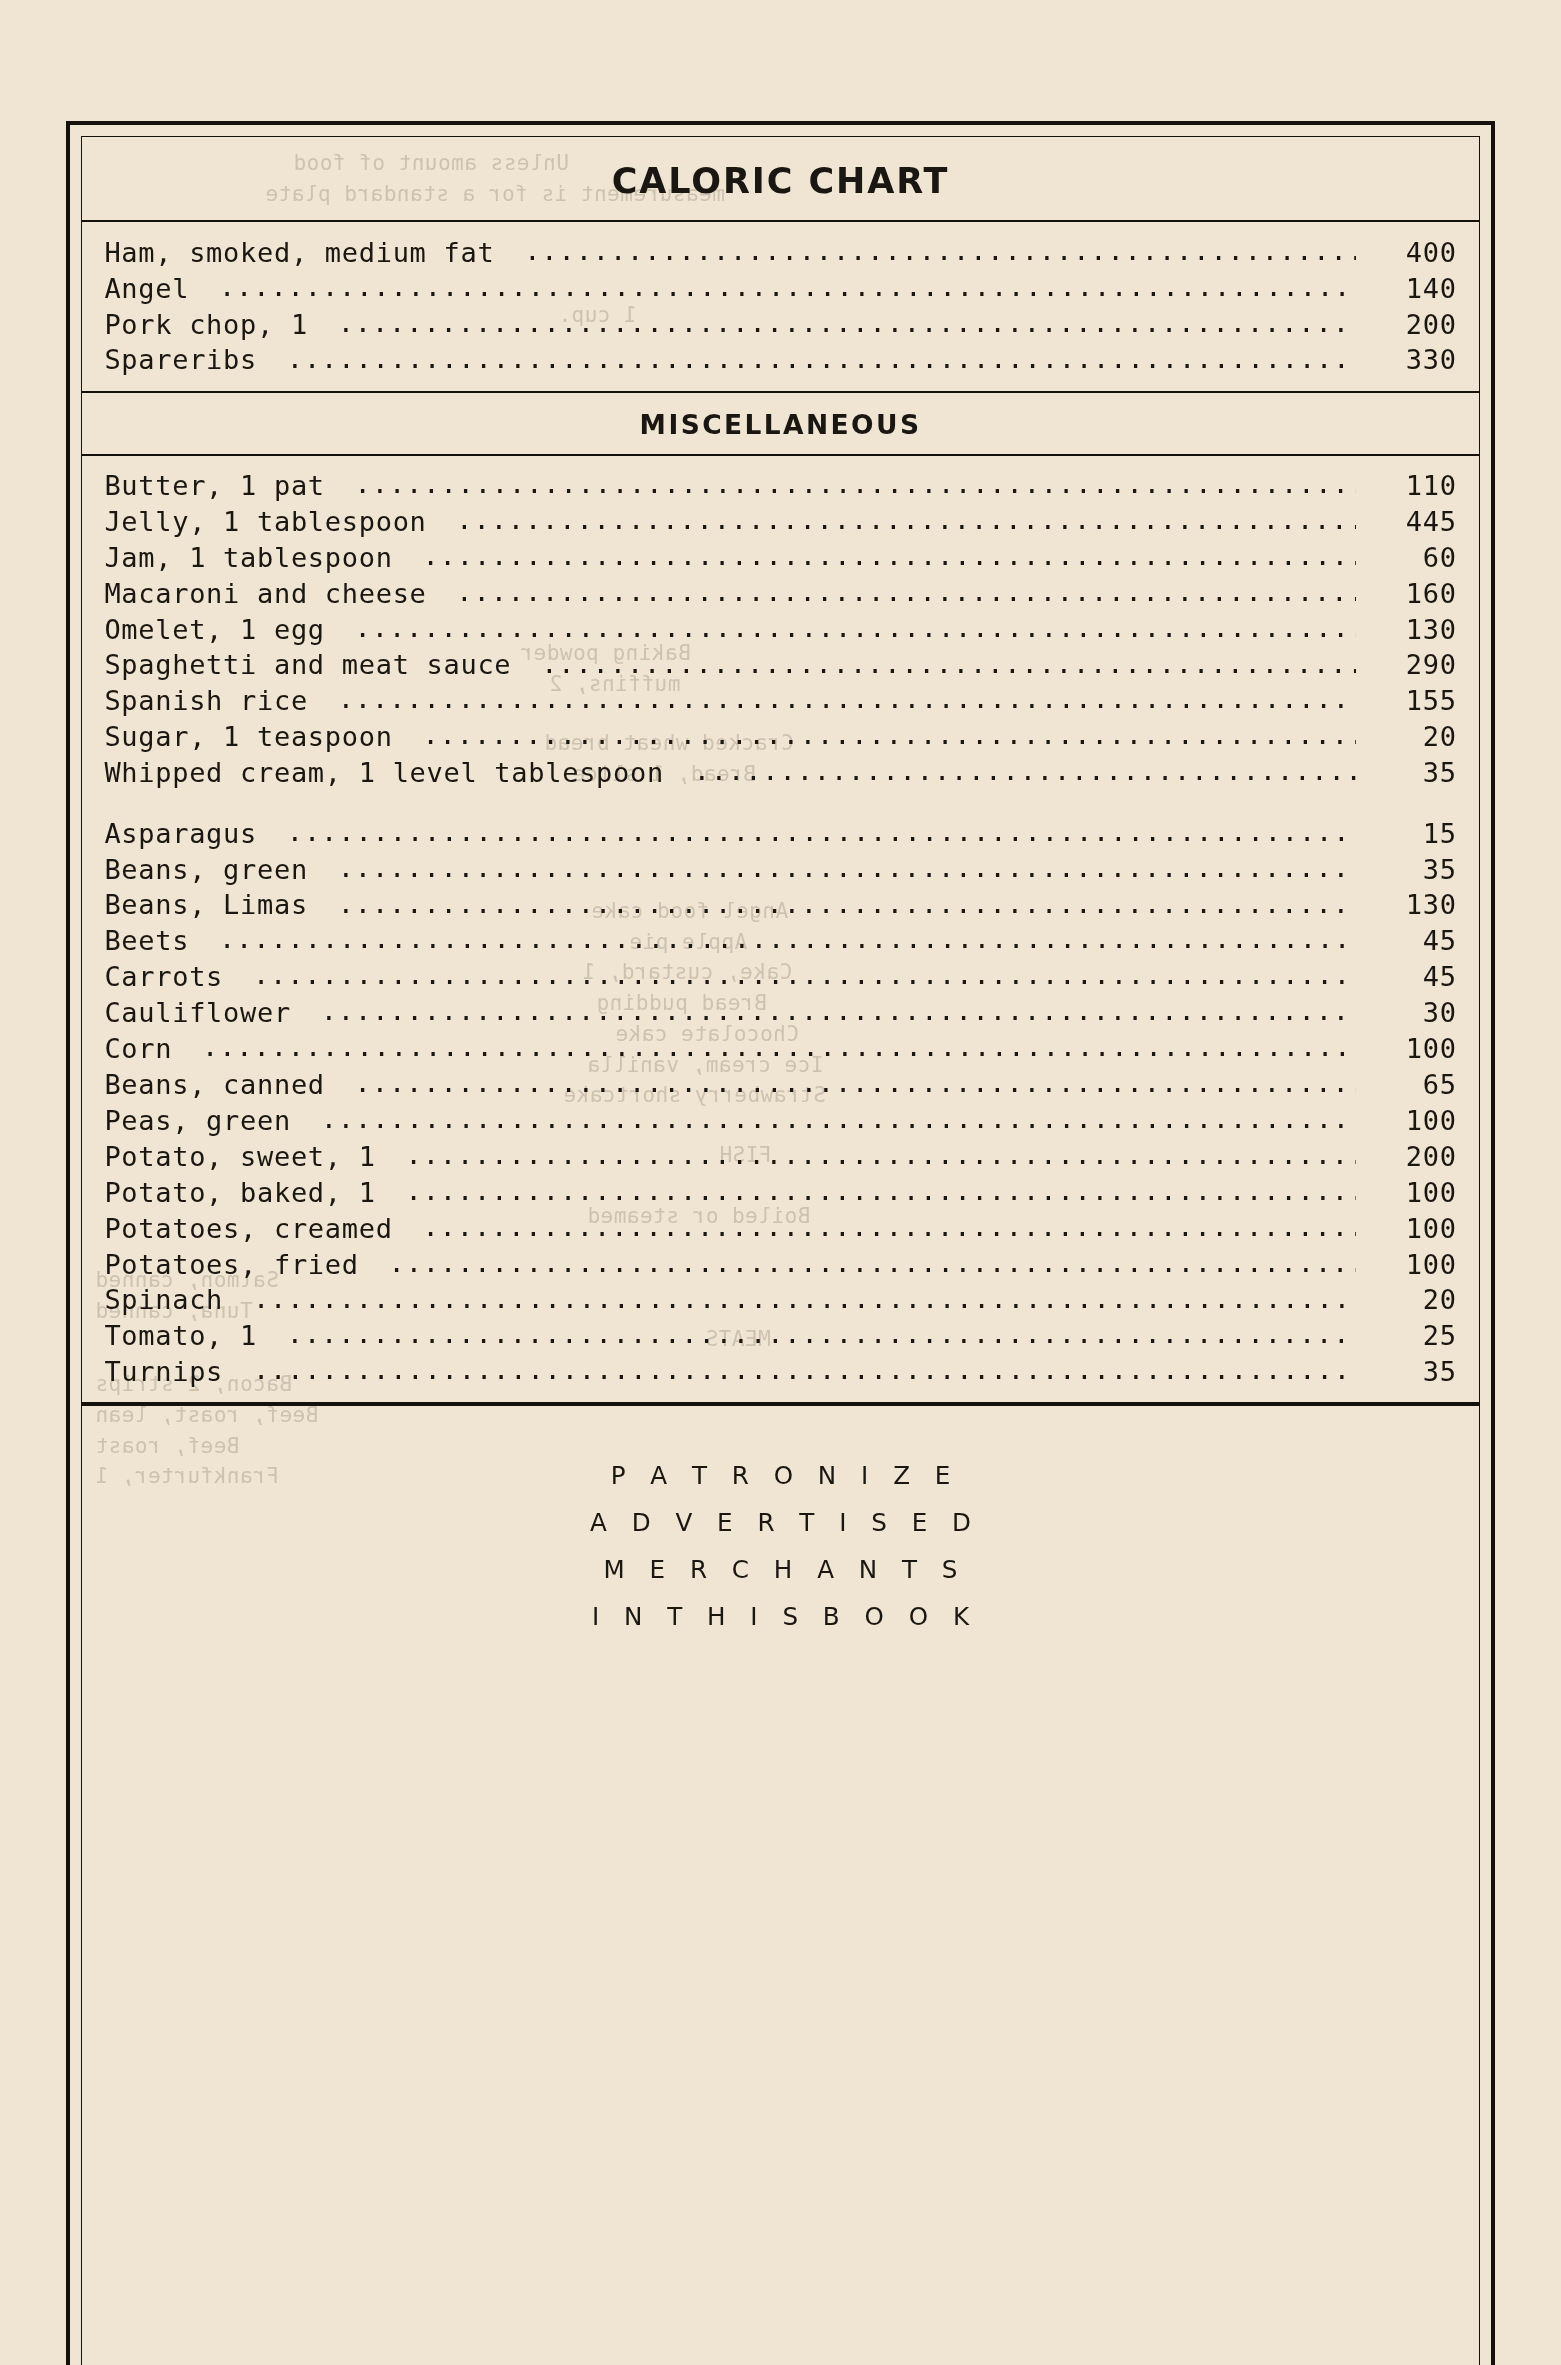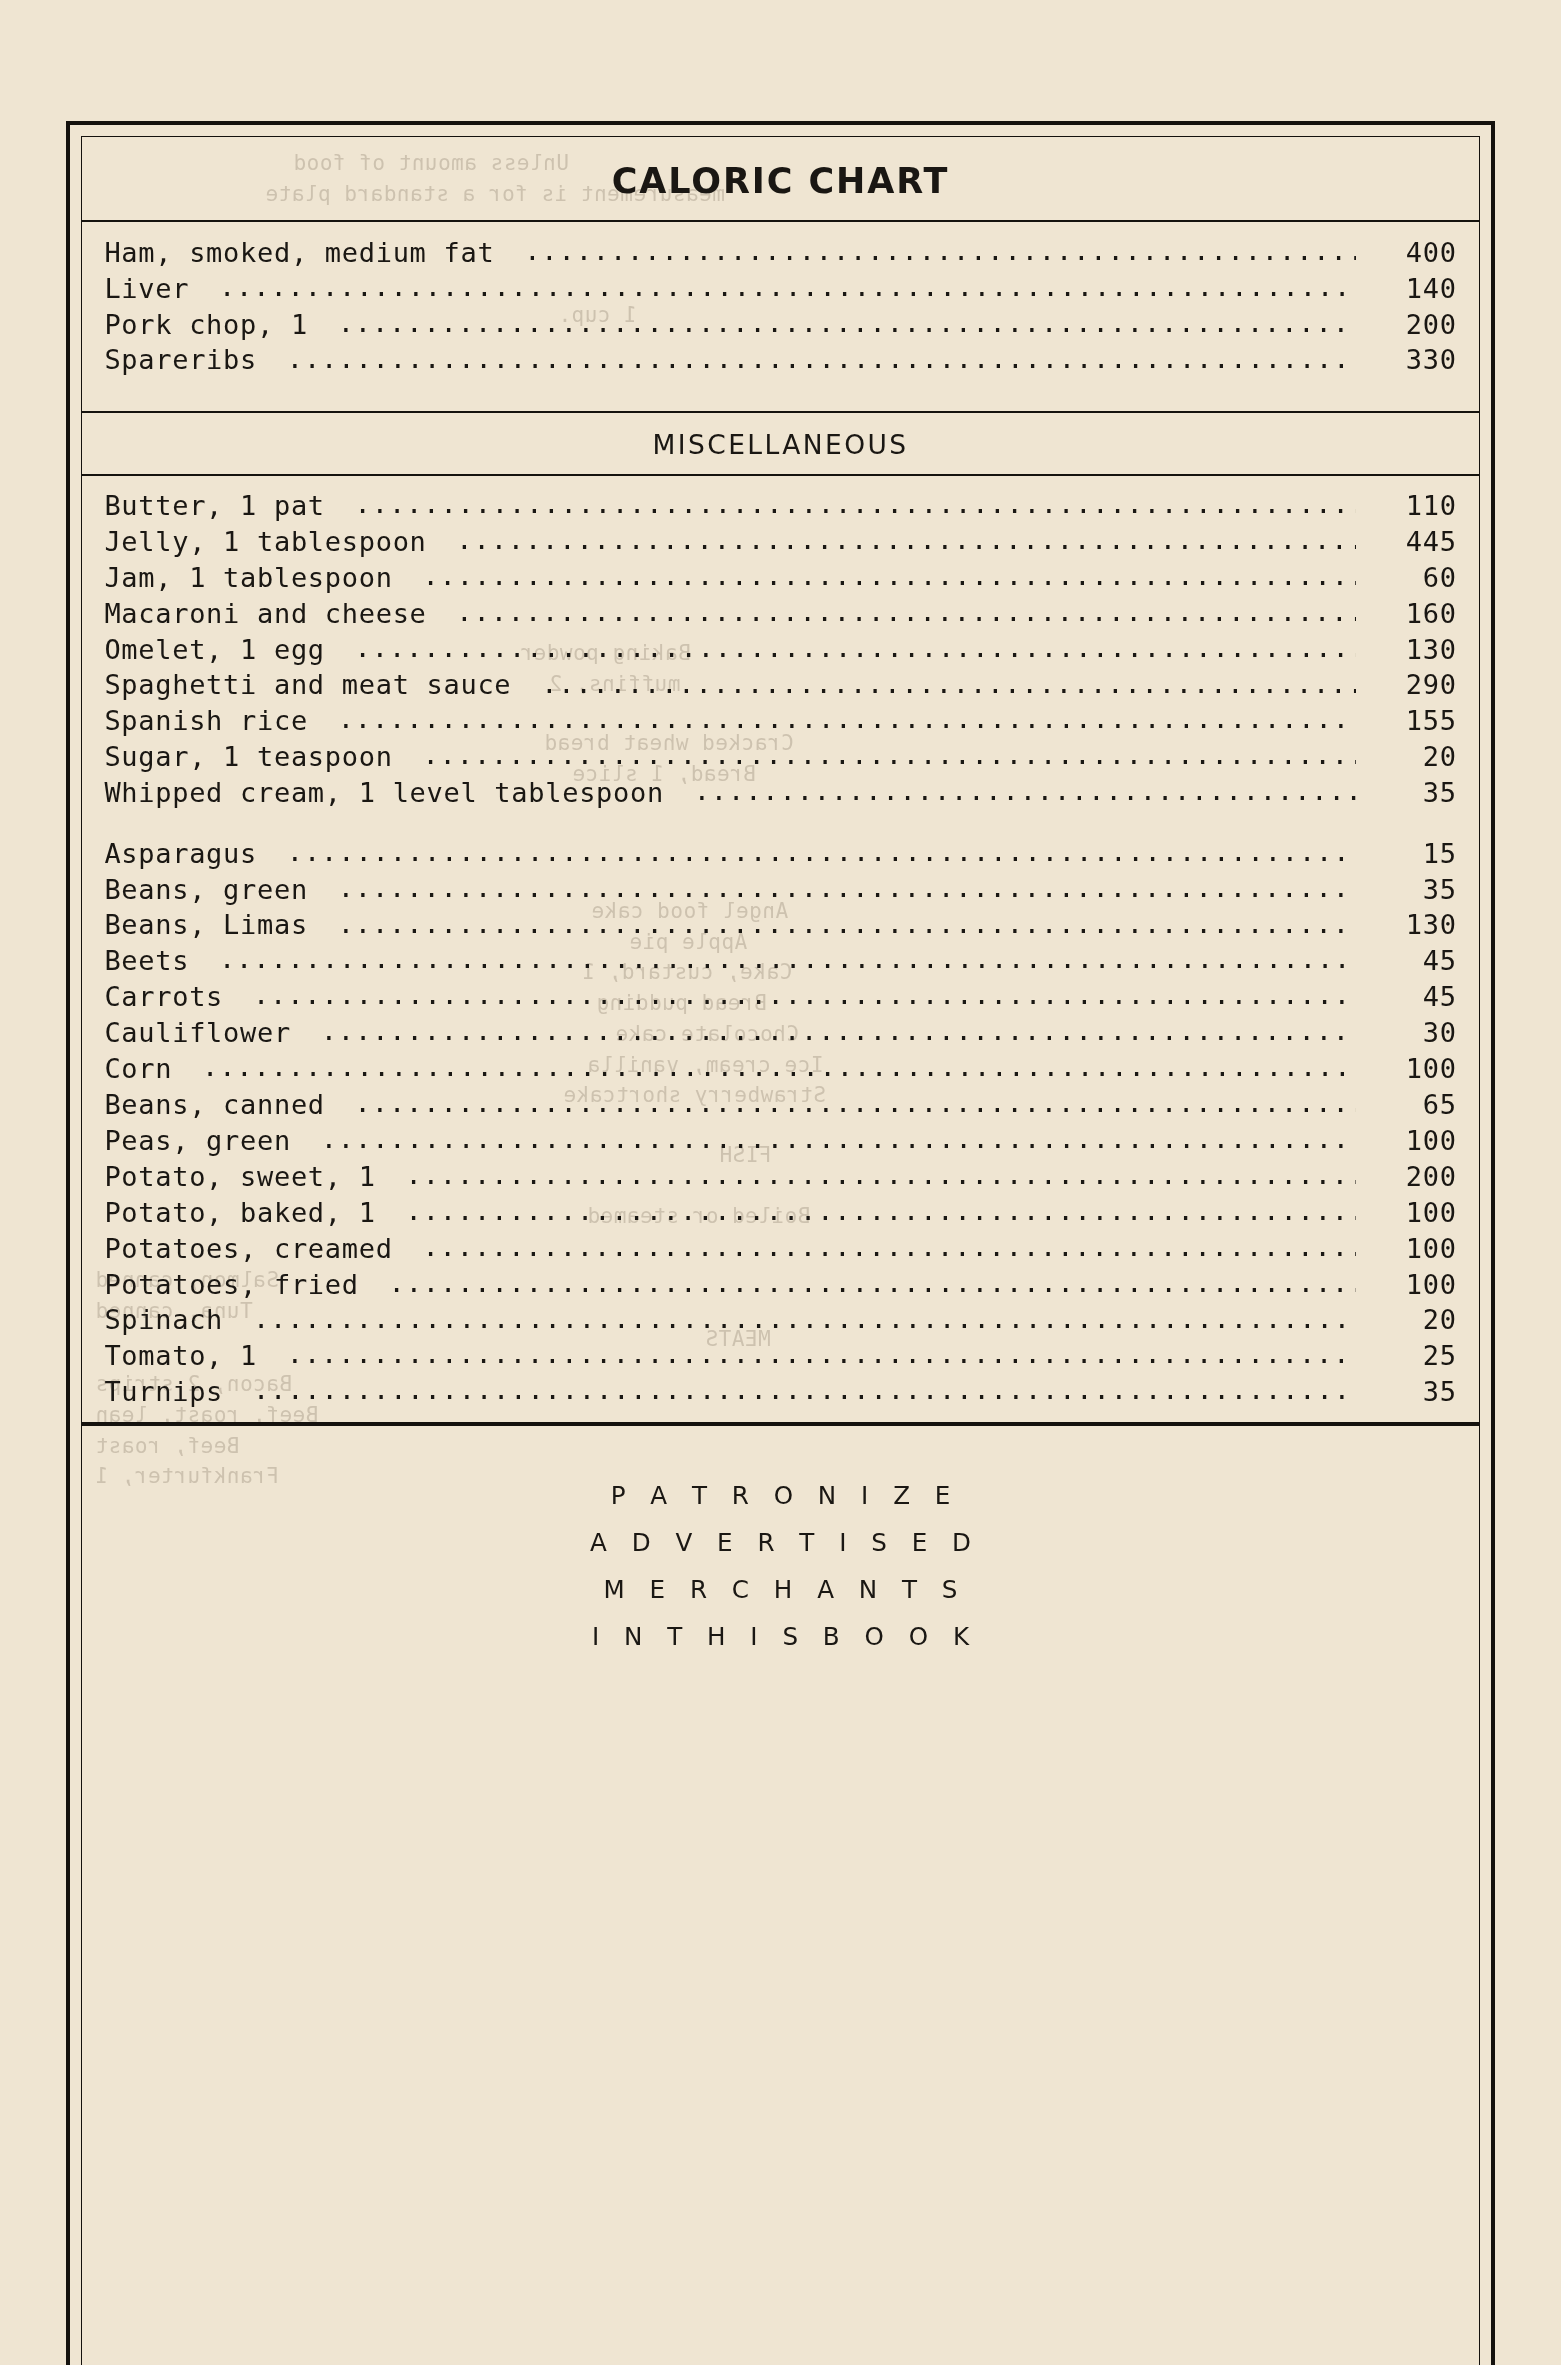--- a/index.html
+++ b/index.html
@@ -58,24 +58,23 @@
     font-size: 35px;
     letter-spacing: 1.9px;
     display: inline-block;
   }
   .section-head {
     text-align: center;
     padding: 16px 0 14px 0;
     border-top: 2.4px solid #15120e;
     border-bottom: 2.4px solid #15120e;
     font-family: "DejaVu Sans", sans-serif;
-    font-weight: normal;
+    font-weight: bold;
     font-size: 26.5px;
     letter-spacing: 2.4px;
-    margin-top: 20px;
   }
   .rows {
     padding: 12.3px 22px 12.3px 22px;
   }
   .row {
     display: flex;
     align-items: flex-end;
     font-size: 27px;
     line-height: 1.33;
     letter-spacing: 0.7px;
@@ -153,21 +152,21 @@
       <span class="title">CALORIC CHART</span>
     </div>
 
     <div class="rows">
       <div class="row">
         <span class="label">Ham, smoked, medium fat</span>
         <span class="dots">................................................................................</span>
         <span class="val">400</span>
       </div>
       <div class="row">
-        <span class="label">Liver</span>
+        <span class="label">Angel</span>
         <span class="dots">................................................................................</span>
         <span class="val">140</span>
       </div>
       <div class="row">
         <span class="label">Pork chop, 1</span>
         <span class="dots">................................................................................</span>
         <span class="val">200</span>
       </div>
       <div class="row">
         <span class="label">Spareribs</span>

